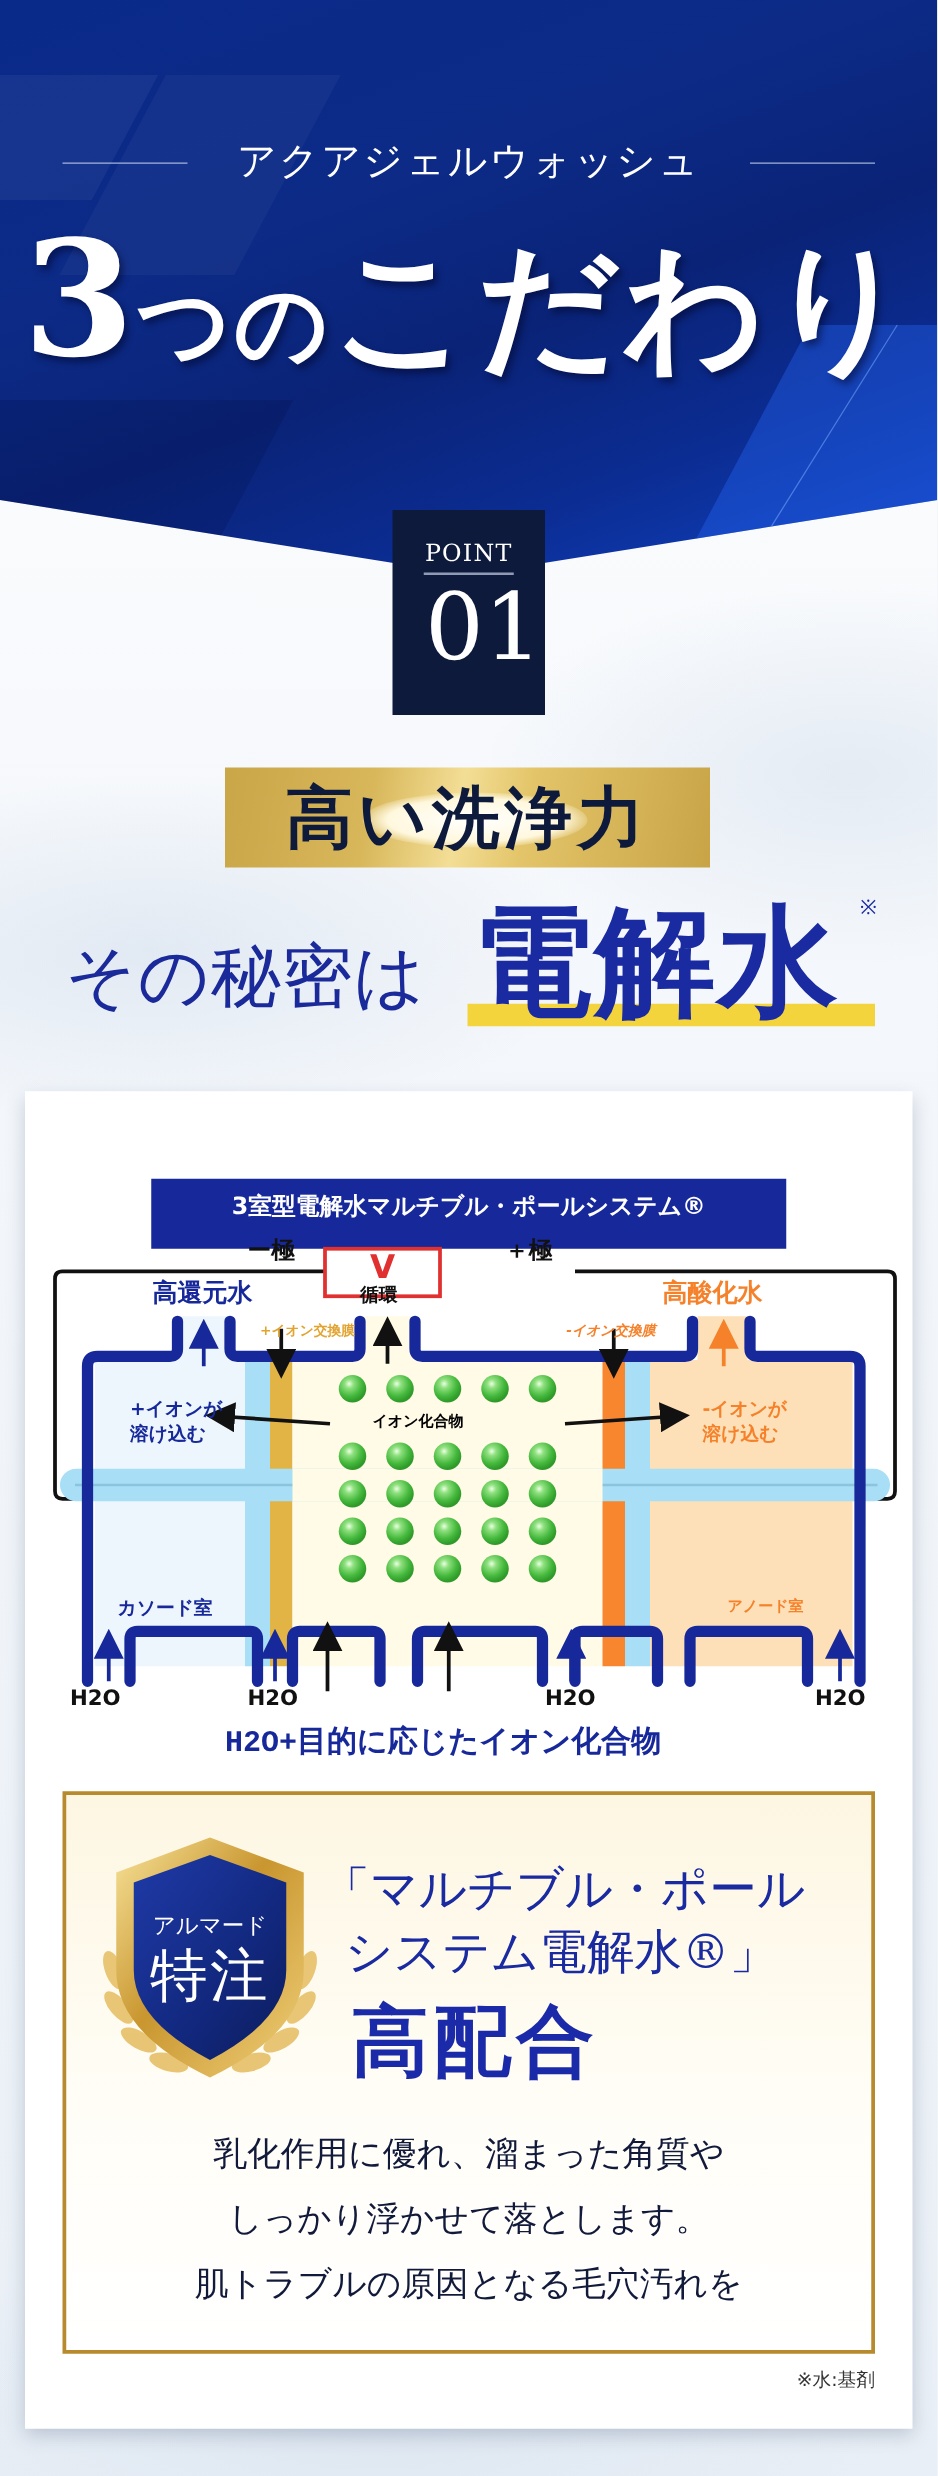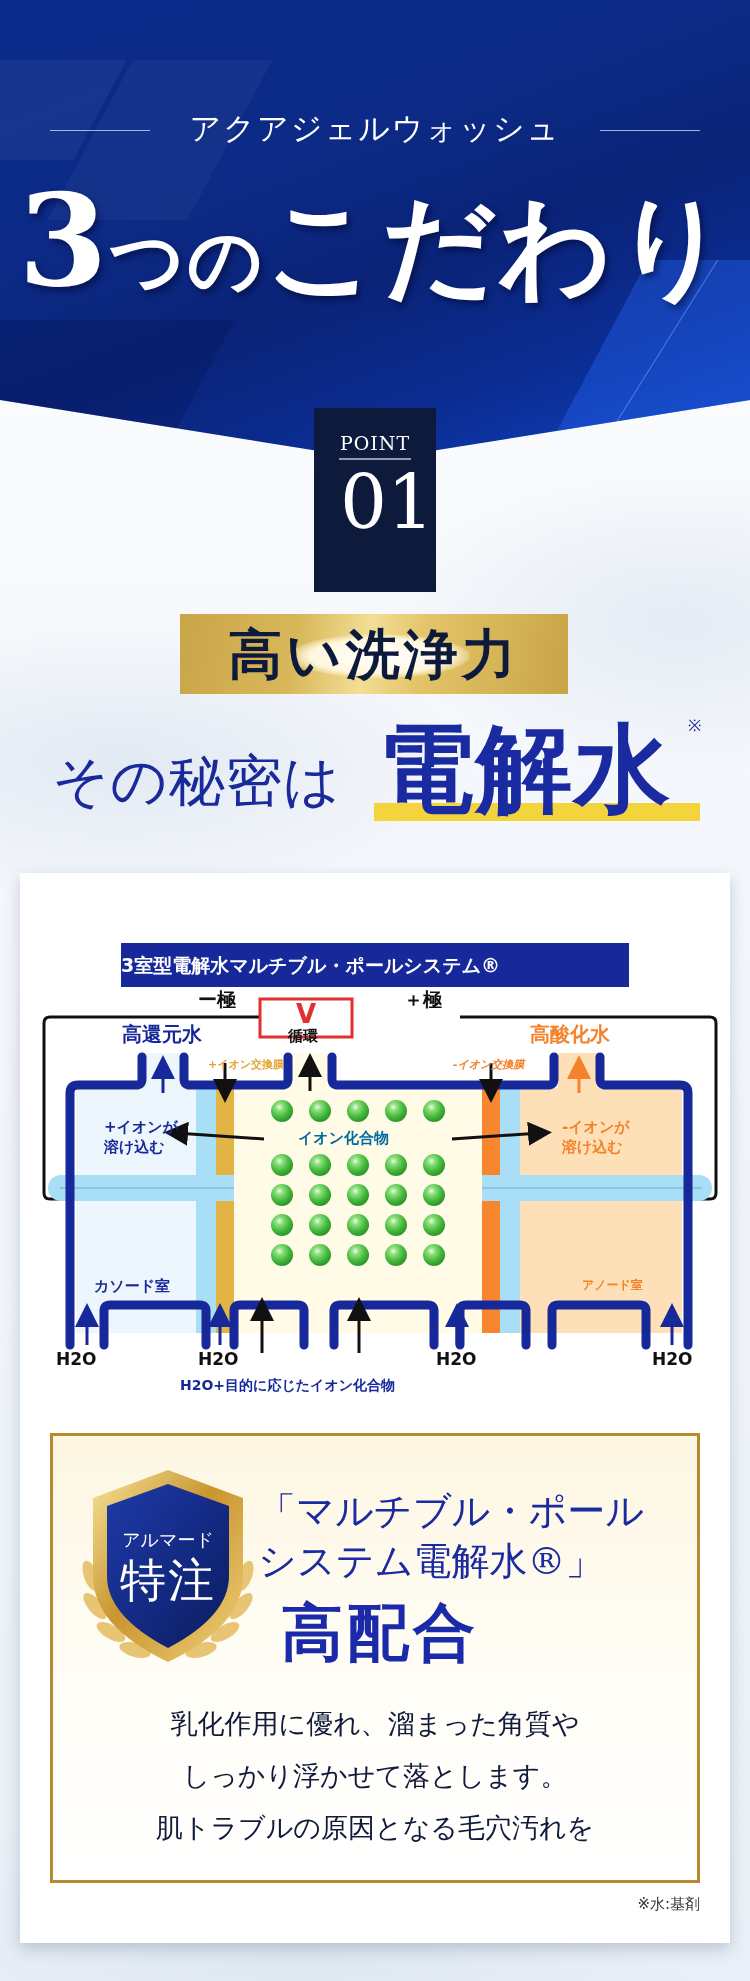--- a/index.html
+++ b/index.html
@@ -42,21 +42,21 @@
   .hero-title {
     position: absolute; top: 170px; left: 0; width: 750px; text-align: center;
     color: #fff; font-size: 112px; line-height: 140px; letter-spacing: 2px;
     text-shadow: 3px 4px 6px rgba(0,0,30,0.45);
   }
   .hero-title .num { font-size: 128px; }
   .hero-title .small { font-size: 74px; }
 
   
   .point-badge {
-    position: absolute; left: 314px; top: 408px; width: 122px; height: 184px;
+    position: absolute; left: 314px; top: 408px; width: 122px; height: 164px;
     background: #0e1a3c; color: #fff; text-align: center;
   }
   .point-label { display: block; font-size: 19px; margin-top: 24px; letter-spacing: 1px; }
   .point-rule { display: block; width: 72px; height: 2px; background: #8f9ab5; margin: 4px auto 0; }
   .point-num { display: block; font-size: 74px; line-height: 84px; margin-top: 0; padding-left: 24px; }
 
   
   .gold-banner {
     position: absolute; left: 180px; top: 614px; width: 388px; height: 80px;
     background: linear-gradient(100deg, #c9a648 0%, #d8b75a 30%, #f3de96 48%, #e3c468 62%, #c8a447 100%);
@@ -84,22 +84,22 @@
   }
   .secret-note { position: absolute; left: 688px; top: 8px; font-size: 16px; color: #1a2aa0; }
 
   
   .card {
     position: absolute; left: 20px; top: 873px; width: 710px; height: 1070px;
     background: #fff; box-shadow: 0 6px 14px rgba(60,80,110,0.25);
   }
 
   .diagram-title {
-    position: absolute; left: 101px; top: 70px; width: 508px; height: 44px;
-    background: #17299a; color: #fff; 
+    position: absolute; left: 101px; top: 70px; width: 508px; height: 56px;
+    background: #17299a; color: #fff; text-align: center;
     font-family: "DejaVu Sans", sans-serif; font-weight: bold; font-size: 19px; line-height: 44px;
   }
 
   .diagram { position: absolute; left: 20px; top: 120px; width: 680px; height: 410px; }
   .diagram svg { position: absolute; left: 0; top: 0; }
   .dlabel { position: absolute; font-family: "DejaVu Sans", sans-serif; font-weight: bold; white-space: nowrap; }
 
   
   .feature-box {
     position: absolute; left: 30px; top: 560px; width: 650px; height: 450px;
@@ -276,28 +276,28 @@
     <span class="dlabel" style="left:158px;top:-6px;font-size:19px;color:#111;">ー極</span>
     <span class="dlabel" style="left:253px;top:6px;font-size:26px;color:#e03030;width:26px;text-align:center;">V</span>
     <span class="dlabel" style="left:364px;top:-6px;font-size:19px;color:#111;">＋極</span>
     <span class="dlabel" style="left:82px;top:28px;font-size:20px;color:#17299a;">高還元水</span>
     <span class="dlabel" style="left:248px;top:34px;font-size:15px;color:#111;">循環</span>
     <span class="dlabel" style="left:490px;top:28px;font-size:20px;color:#f5812a;">高酸化水</span>
     <span class="dlabel" style="left:168px;top:64px;font-size:11px;color:#e2a430;">+イオン交換膜</span>
     <span class="dlabel" style="left:413px;top:64px;font-size:11px;color:#f5812a;font-style:italic;">-イオン交換膜</span>
     <span class="dlabel" style="left:64px;top:124px;font-size:15px;color:#17299a;line-height:20px;"><span>+イオンが</span><br><span>溶け込む</span></span>
     <span class="dlabel" style="left:522px;top:124px;font-size:15px;color:#f5812a;line-height:20px;"><span>-イオンが</span><br><span>溶け込む</span></span>
-    <span class="dlabel" style="left:256px;top:136px;font-size:15px;color:#0369a1;background:#fffbe6;padding:0 2px;">イオン化合物</span>
+    <span class="dlabel" style="left:256px;top:136px;font-size:12px;color:#000000;background:#fffbe6;padding:0 2px;">イオン化合物</span>
     <span class="dlabel" style="left:54px;top:284px;font-size:15px;color:#17299a;">カソード室</span>
     <span class="dlabel" style="left:542px;top:284px;font-size:12px;color:#f5812a;">アノード室</span>
     <span class="dlabel" style="left:16px;top:356px;font-size:17px;color:#111;">H2O</span>
     <span class="dlabel" style="left:158px;top:356px;font-size:17px;color:#111;">H2O</span>
     <span class="dlabel" style="left:396px;top:356px;font-size:17px;color:#111;">H2O</span>
     <span class="dlabel" style="left:612px;top:356px;font-size:17px;color:#111;">H2O</span>
-    <span class="dlabel" style="left:140px;top:384px;font-size:14px;color:#17299a;">H2O+目的に応じたイオン化合物</span>
+    <span class="dlabel" style="left:140px;top:384px;font-size:24px;color:#17299a;font-family:Liberation Mono, monospace;">H2O+目的に応じたイオン化合物</span>
   </div>
 
   <div class="feature-box">
     <div class="shield-wrap">
       <svg width="190" height="200" viewBox="0 0 190 200">
         <defs>
           <linearGradient id="gold" x1="0" y1="0" x2="1" y2="1">
             <stop offset="0%" stop-color="#f7e39a"></stop>
             <stop offset="45%" stop-color="#c9962f"></stop>
             <stop offset="100%" stop-color="#f0d07a"></stop>
@@ -322,21 +322,21 @@
 
         <path d="M95,4 L170,32 L170,110 Q170,160 95,196 Q20,160 20,110 L20,32 Z" fill="url(#gold)"></path>
         <path d="M95,18 L156,40 L156,110 Q156,150 95,182 Q34,150 34,110 L34,40 Z" fill="url(#navy)"></path>
       </svg>
       <span class="shield-label-top">アルマード</span>
       <span class="shield-label-main">特注</span>
     </div>
 
     <div class="feature-heading">
       <div>「マルチブル・ポール</div>
-      <div style="">システム電解水®」</div>
+      <div style="margin-left:18px">システム電解水®」</div>
     </div>
     <div class="feature-strong">高配合</div>
 
     <div class="feature-desc">
       <div>乳化作用に優れ、溜まった角質や</div>
       <div>しっかり浮かせて落とします。</div>
       <div>肌トラブルの原因となる毛穴汚れを</div>
     </div>
   </div>
 

